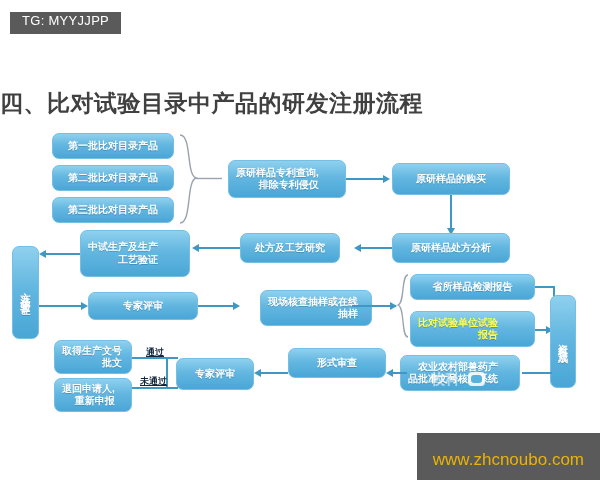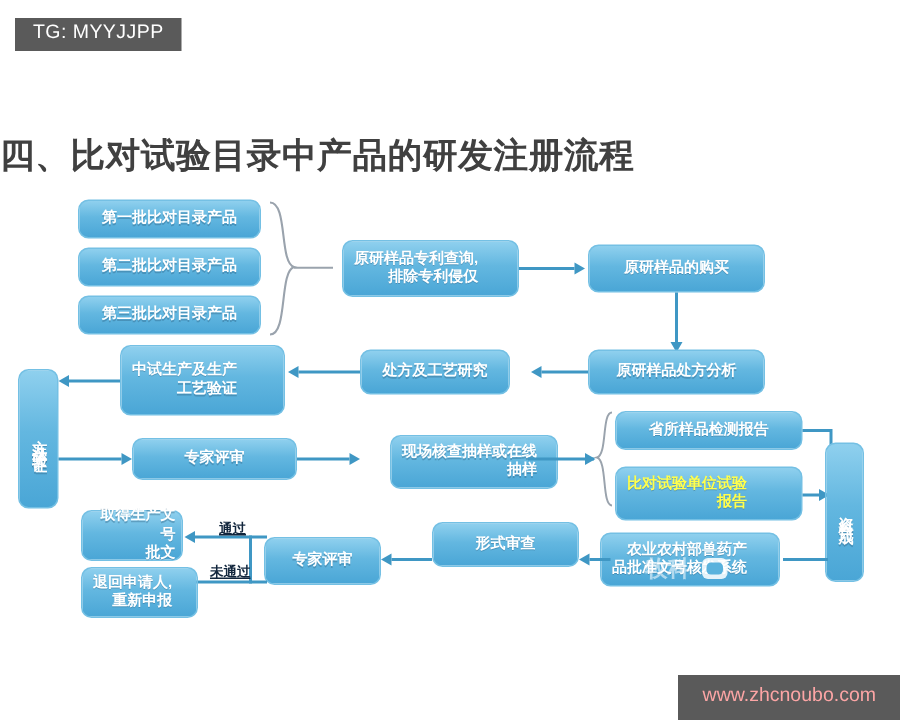--- a/index.html
+++ b/index.html
@@ -116,23 +116,23 @@
     pointer-events:none;
   }
   .wm-badge:after{
     content:"";position:absolute;left:3px;top:3px;
     width:11px;height:8px;border-radius:3px;
     background:#59b2dd;
   }
 
   .url-bar{
     position:absolute;right:0;bottom:0;
-    background:#5a5a5a;color:#fca5a5;
-    font-size:13px;
-    padding:5px 16px 10px 16px;
+    background:#5a5a5a;color:#eab308;
+    font-size:17px;
+    padding:17px 16px 10px 16px;
     white-space:nowrap;
   }
 </style>
 </head>
 <body>
 
 <div id="canvas">
 
   <div class="tag-badge">TG: MYYJJPP</div>
 
@@ -229,21 +229,21 @@
 
   <div class="conn h" style="left:130px;top:357px;width:36px;"></div>
   <div class="arrow left" style="left:123px;top:354px;"></div>
 
   <div class="conn h" style="left:130px;top:387px;width:36px;"></div>
   <div class="arrow left" style="left:123px;top:384px;"></div>
 
   <div class="edge-label" style="left:146px;top:346px;">通过</div>
   <div class="edge-label" style="left:140px;top:375px;">未通过</div>
 
-  <div class="node left-align" style="left:54px;top:340px;width:68px;height:34px;">取得生产文号
+  <div class="node left-align" style="left:54px;top:340px;width:78px;height:34px;">取得生产文号
 批文</div>
 
   <div class="node left-align" style="left:54px;top:378px;width:78px;height:34px;">退回申请人,
 重新申报</div>
 
   <div class="wm-cn">牧科</div>
   <div class="wm-badge"></div>
 
   <div class="url-bar">www.zhcnoubo.com</div>
 

